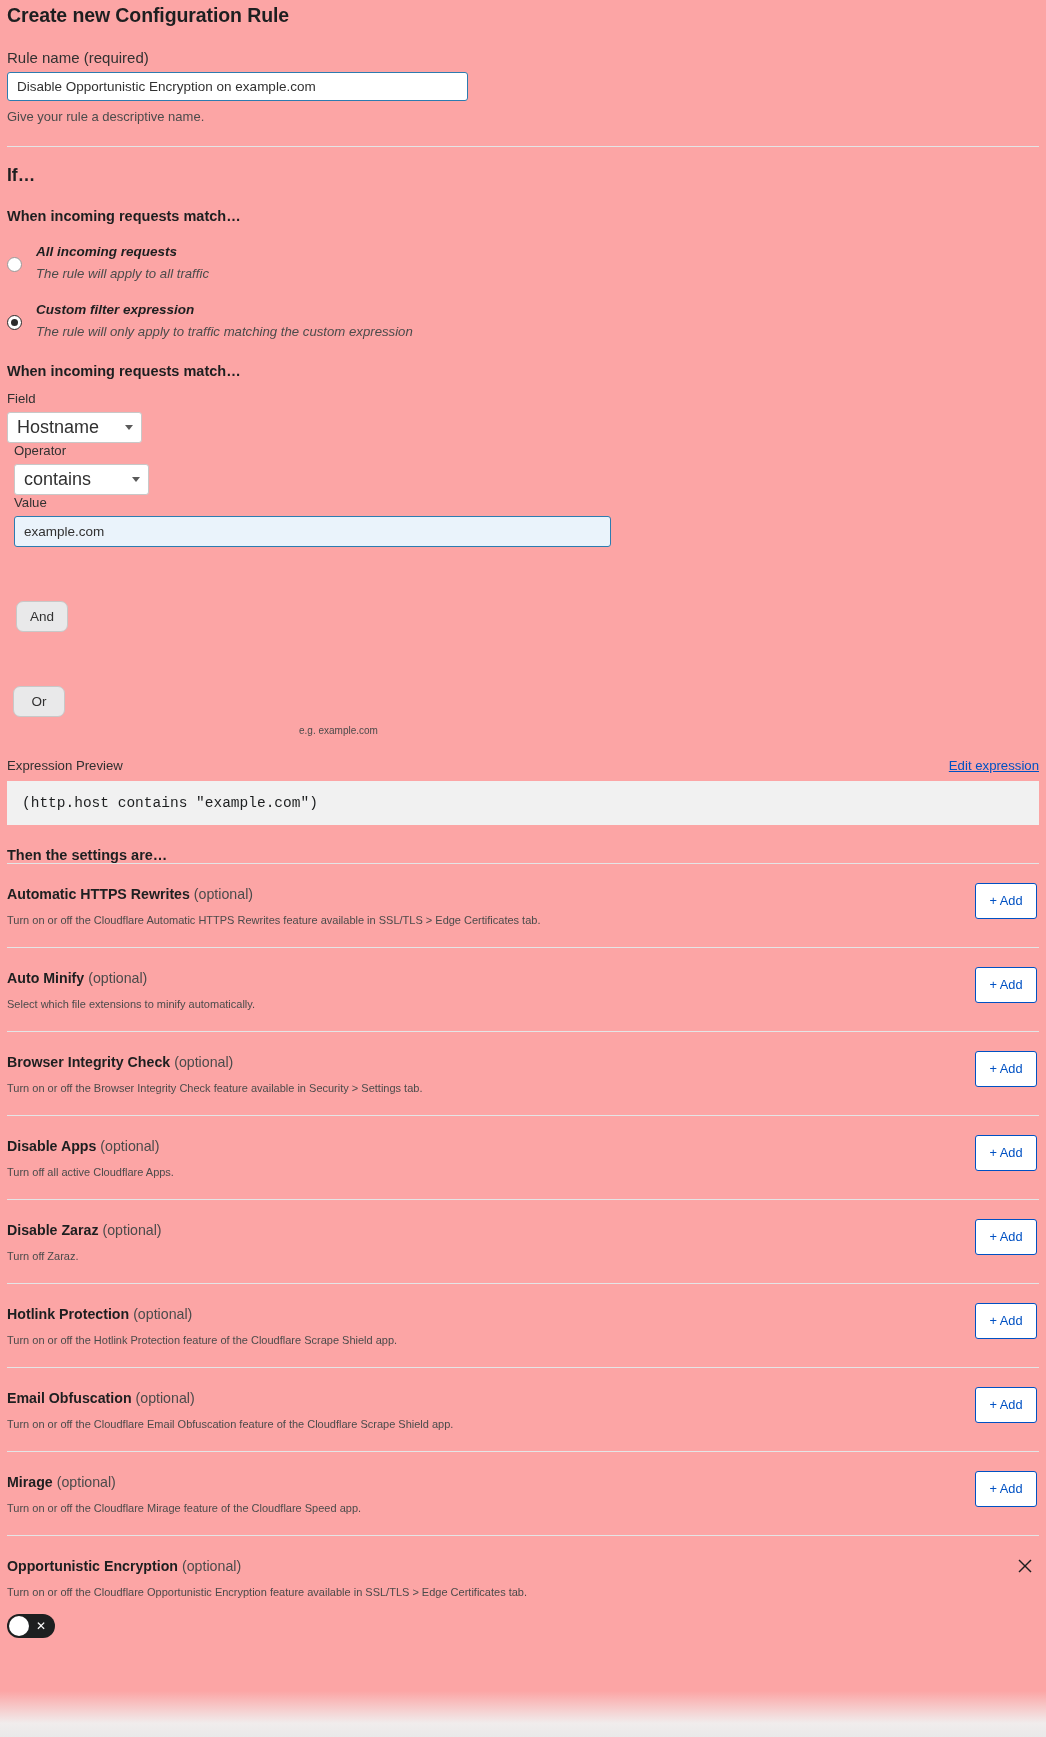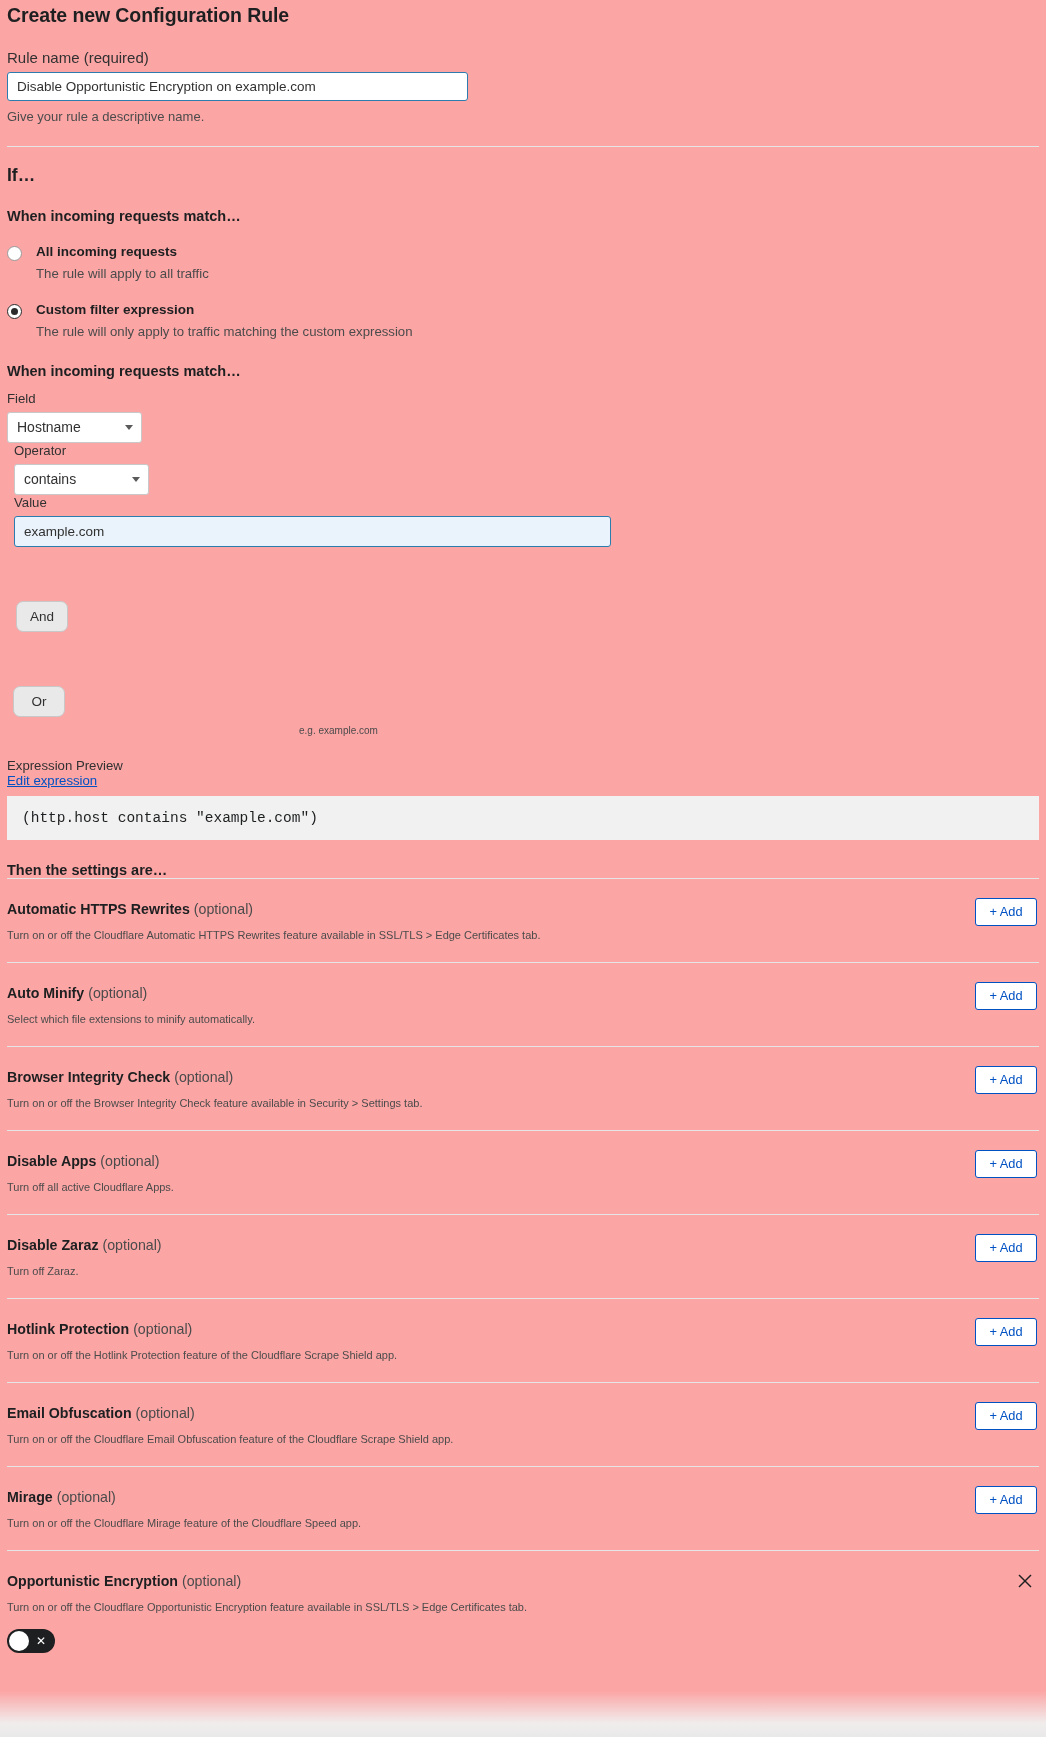--- a/index.html
+++ b/index.html
@@ -61,22 +61,23 @@
   }
   .sub-heading {
     font-size: 14.5px;
     font-weight: bold;
     color: #1d1f20;
     margin-top: 22px;
     margin-bottom: 0;
   }
   .radio-row {
     display: flex;
-    align-items: flex-start;
+    align-items: center;
     margin-top: 20px;
+    font-style: italic;
   }
   .radio {
     width: 15px; height: 15px;
     border-radius: 50%;
     border: 1px solid #9a9a9a;
     background: #fff;
     margin-top: 2px;
     margin-right: 14px;
     flex: 0 0 auto;
     position: relative;
@@ -116,21 +117,21 @@
     margin-bottom: 6px;
   }
   .select-wrap {
     position: relative;
   }
   .select-box {
     height: 31px;
     border: 1px solid #c8c8c8;
     border-radius: 3px;
     background: #fff;
-    font-size: 14px;
+    font-size: 18px;
     color: #313131;
     padding: 0 26px 0 9px;
     display: flex;
     align-items: center;
     white-space: nowrap;
     overflow: hidden;
   }
   .caret {
     position: absolute;
     right: 9px;
@@ -171,21 +172,20 @@
     font-size: 10px;
     color: #4b4b4b;
     margin-top: 8px;
     margin-left: 292px;
   }
   .preview-head {
     display: flex;
     justify-content: space-between;
     align-items: baseline;
     margin-top: 22px;
-    flex-direction: column;
   }
   .preview-label {
     font-size: 13.2px;
     color: #313131;
   }
   .edit-link {
     font-size: 13.2px;
     color: #0051c3;
     text-decoration: underline;
     cursor: pointer;
@@ -225,21 +225,21 @@
   .setting-desc {
     font-size: 11px;
     color: #4b4b4b;
     margin-top: 12px;
   }
   .add-btn {
     position: absolute;
     right: 2px;
     top: 19px;
     width: 62px;
-    height: 28px;
+    height: 36px;
     border: 1px solid #0051c3;
     border-radius: 3px;
     background: #fff;
     color: #0051c3;
     font-size: 12.8px;
     font-family: "Liberation Sans", sans-serif;
     cursor: pointer;
     display: flex;
     align-items: center;
     justify-content: center;

